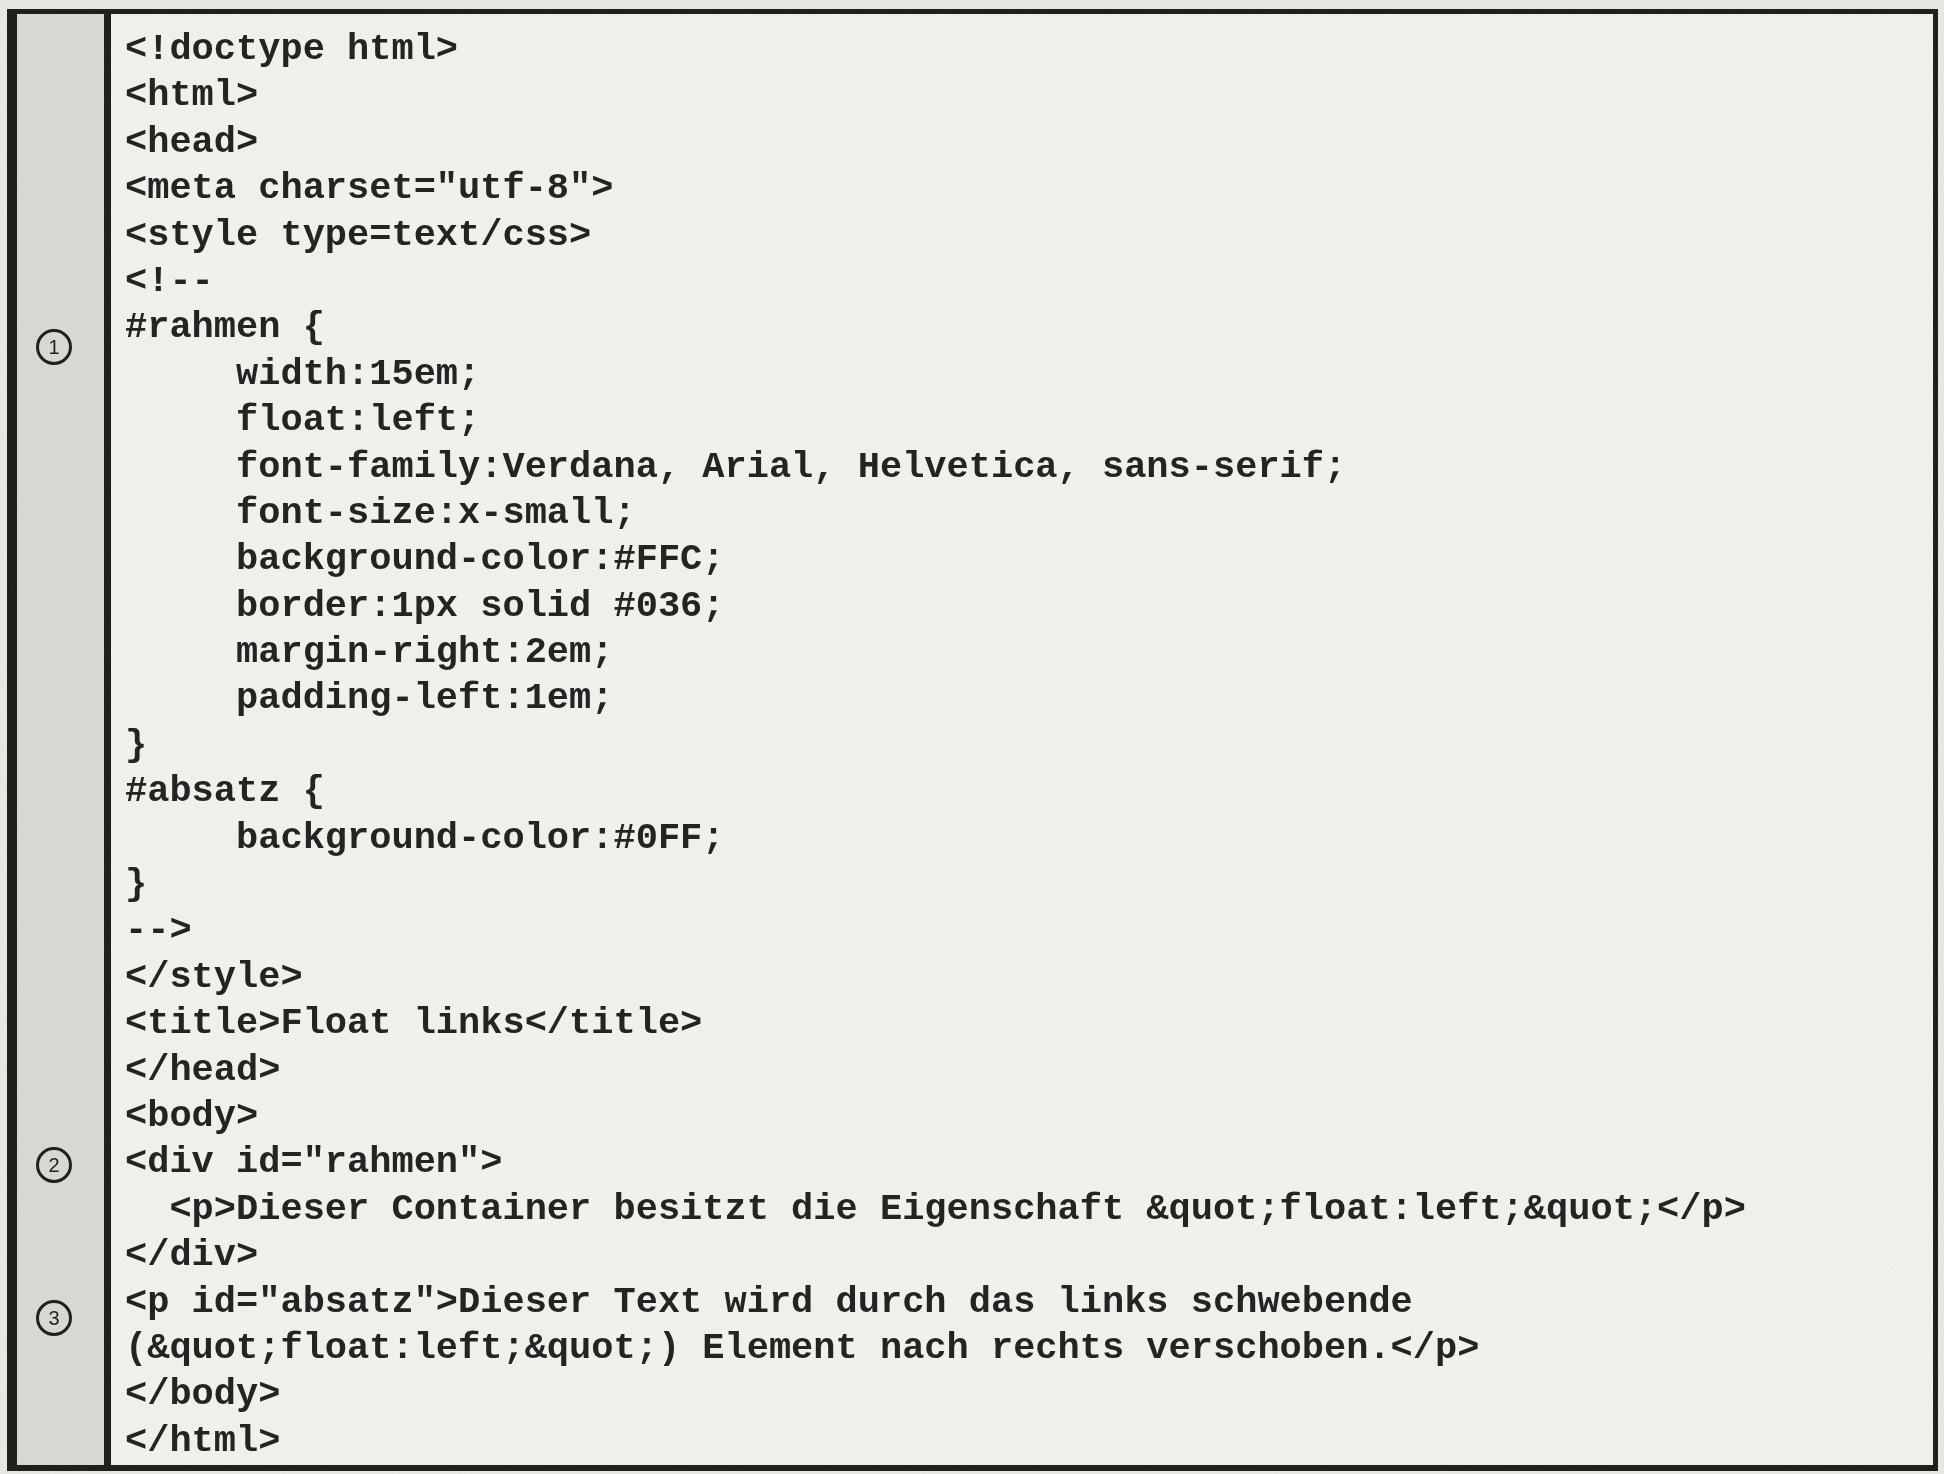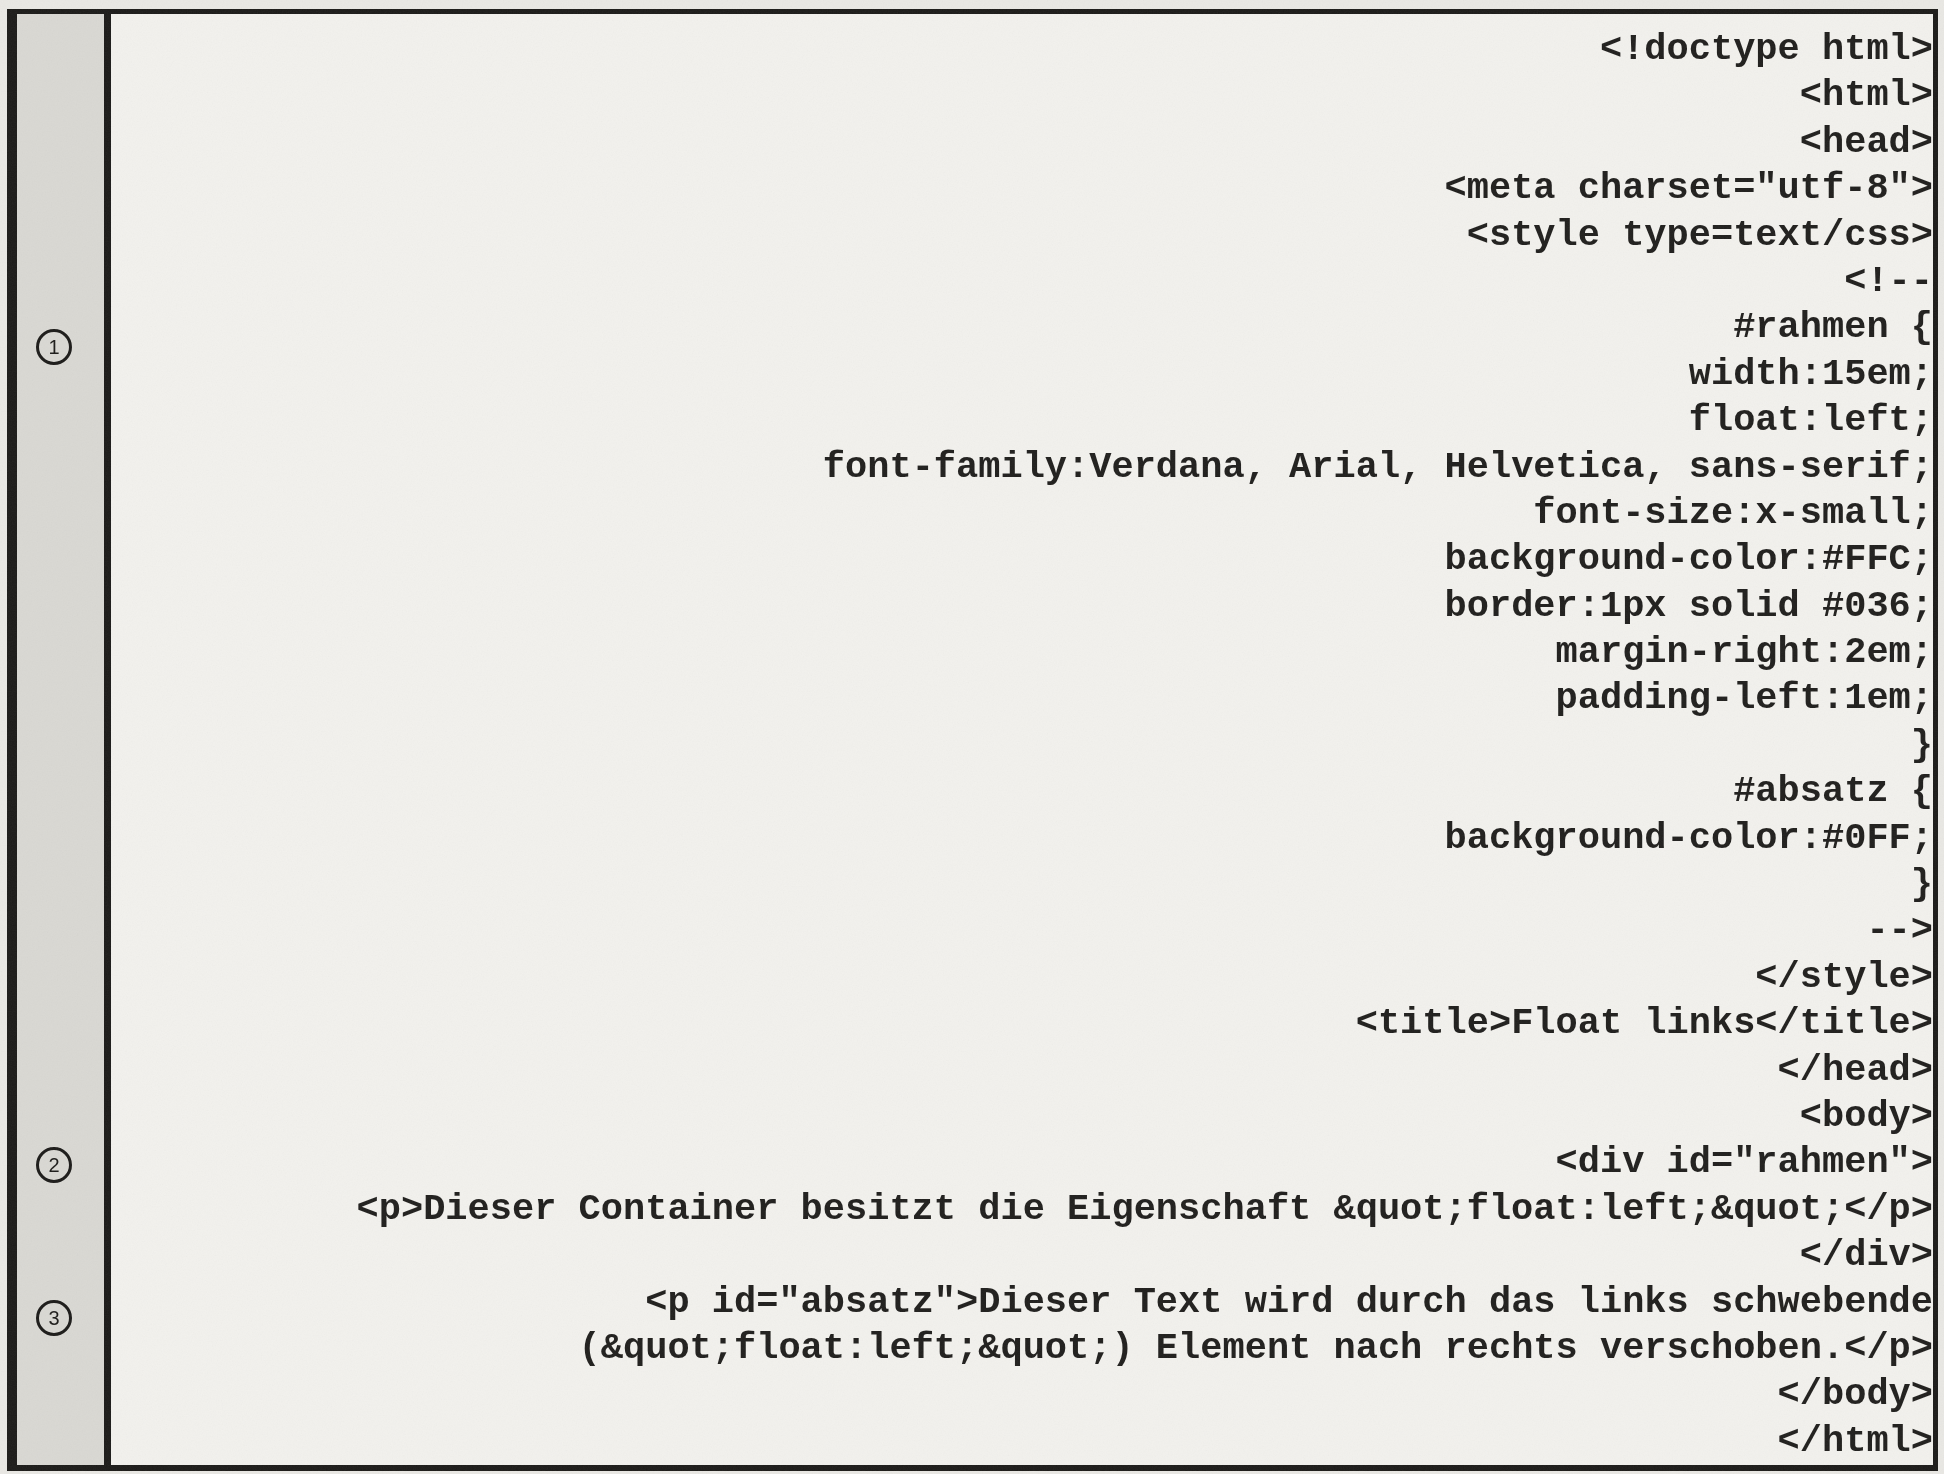--- a/index.html
+++ b/index.html
@@ -71,21 +71,20 @@
     right: 0;
     bottom: 0;
     margin: 0;
     padding: 12px 0 0 14px;
     font-family: "Liberation Mono", monospace;
     font-size: 37px;
     font-weight: bold;
     color: #201f1d;
     white-space: pre;
     overflow: hidden;
-    text-align: right;
   }
   .code-line {
     height: 46.4px;
     line-height: 46.4px;
     white-space: pre;
   }
 </style>
 </head>
 <body>
 

